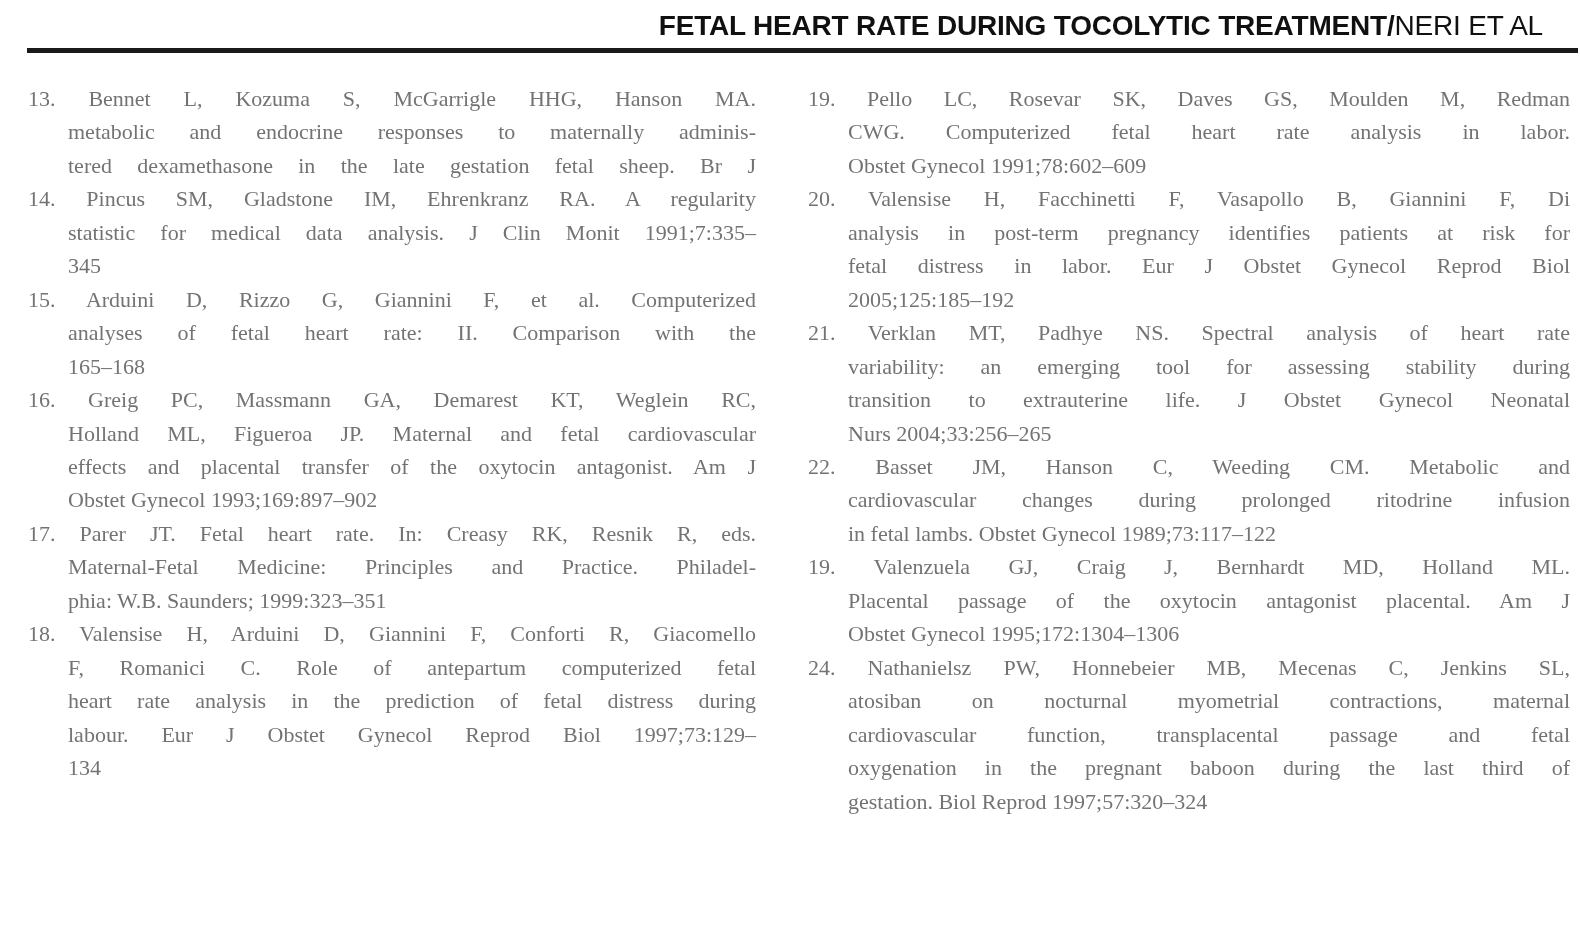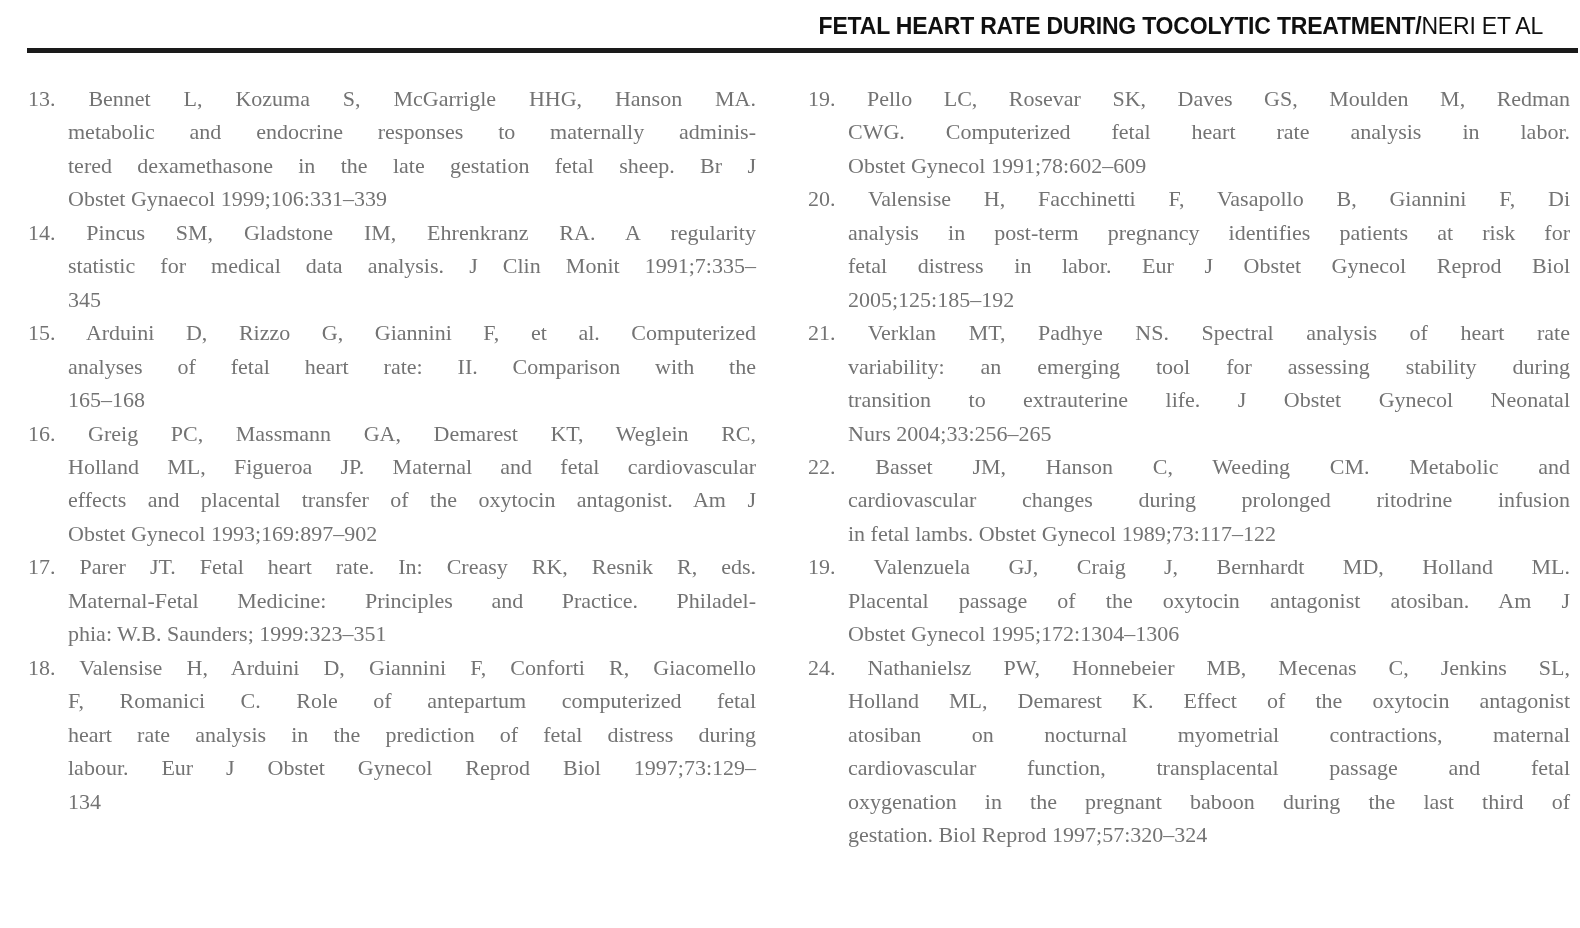--- a/index.html
+++ b/index.html
@@ -11,21 +11,21 @@
     overflow: hidden;
     font-family: "Liberation Serif", "DejaVu Serif", serif;
   }
   .page-header {
     position: absolute;
     left: 27px;
     top: 12px;
     width: 1516px;
     text-align: right;
     font-family: "Liberation Sans", "DejaVu Sans", sans-serif;
-    font-size: 23px;
+    font-size: 28px;
     letter-spacing: -0.2px;
     color: #101010;
     white-space: nowrap;
     line-height: 28px;
   }
   .title-bold { font-weight: 700; }
   .title-reg  { font-weight: 400; }
   .header-rule {
     position: absolute;
     left: 27px;
@@ -60,21 +60,20 @@
   <div class="page-header">
     <span class="title-bold">FETAL HEART RATE DURING TOCOLYTIC TREATMENT/</span><span class="title-reg">NERI ET AL</span>
   </div>
   <div class="header-rule"></div>
 
   <div class="ref-col" id="col-left">
       <div class="ref">
         <div class="ref-line"><span class="ref-num">13.</span> Bennet L, Kozuma S, McGarrigle HHG, Hanson MA.</div>
         <div class="ref-line cont">metabolic and endocrine responses to maternally adminis-</div>
         <div class="ref-line cont">tered dexamethasone in the late gestation fetal sheep. Br J</div>
-        <div class="ref-line cont last">Obstet Gynaecol 1999;106:331–339</div>
       </div>
       <div class="ref">
         <div class="ref-line"><span class="ref-num">14.</span> Pincus SM, Gladstone IM, Ehrenkranz RA. A regularity</div>
         <div class="ref-line cont">statistic for medical data analysis. J Clin Monit 1991;7:335–</div>
         <div class="ref-line cont last">345</div>
       </div>
       <div class="ref">
         <div class="ref-line"><span class="ref-num">15.</span> Arduini D, Rizzo G, Giannini F, et al. Computerized</div>
         <div class="ref-line cont">analyses of fetal heart rate: II. Comparison with the</div>
         <div class="ref-line cont last">165–168</div>
@@ -116,25 +115,24 @@
         <div class="ref-line cont">transition to extrauterine life. J Obstet Gynecol Neonatal</div>
         <div class="ref-line cont last">Nurs 2004;33:256–265</div>
       </div>
       <div class="ref">
         <div class="ref-line"><span class="ref-num">22.</span> Basset JM, Hanson C, Weeding CM. Metabolic and</div>
         <div class="ref-line cont">cardiovascular changes during prolonged ritodrine infusion</div>
         <div class="ref-line cont last">in fetal lambs. Obstet Gynecol 1989;73:117–122</div>
       </div>
       <div class="ref">
         <div class="ref-line"><span class="ref-num">19.</span> Valenzuela GJ, Craig J, Bernhardt MD, Holland ML.</div>
-        <div class="ref-line cont">Placental passage of the oxytocin antagonist atosiban. Am J</div>
+        <div class="ref-line cont">Placental passage of the oxytocin antagonist placental. Am J</div>
         <div class="ref-line cont last">Obstet Gynecol 1995;172:1304–1306</div>
       </div>
       <div class="ref">
         <div class="ref-line"><span class="ref-num">24.</span> Nathanielsz PW, Honnebeier MB, Mecenas C, Jenkins SL,</div>
-        <div class="ref-line cont">Holland ML, Demarest K. Effect of the oxytocin antagonist</div>
         <div class="ref-line cont">atosiban on nocturnal myometrial contractions, maternal</div>
         <div class="ref-line cont">cardiovascular function, transplacental passage and fetal</div>
         <div class="ref-line cont">oxygenation in the pregnant baboon during the last third of</div>
         <div class="ref-line cont last">gestation. Biol Reprod 1997;57:320–324</div>
       </div>
     </div>
 </div>
 
 </body></html>

